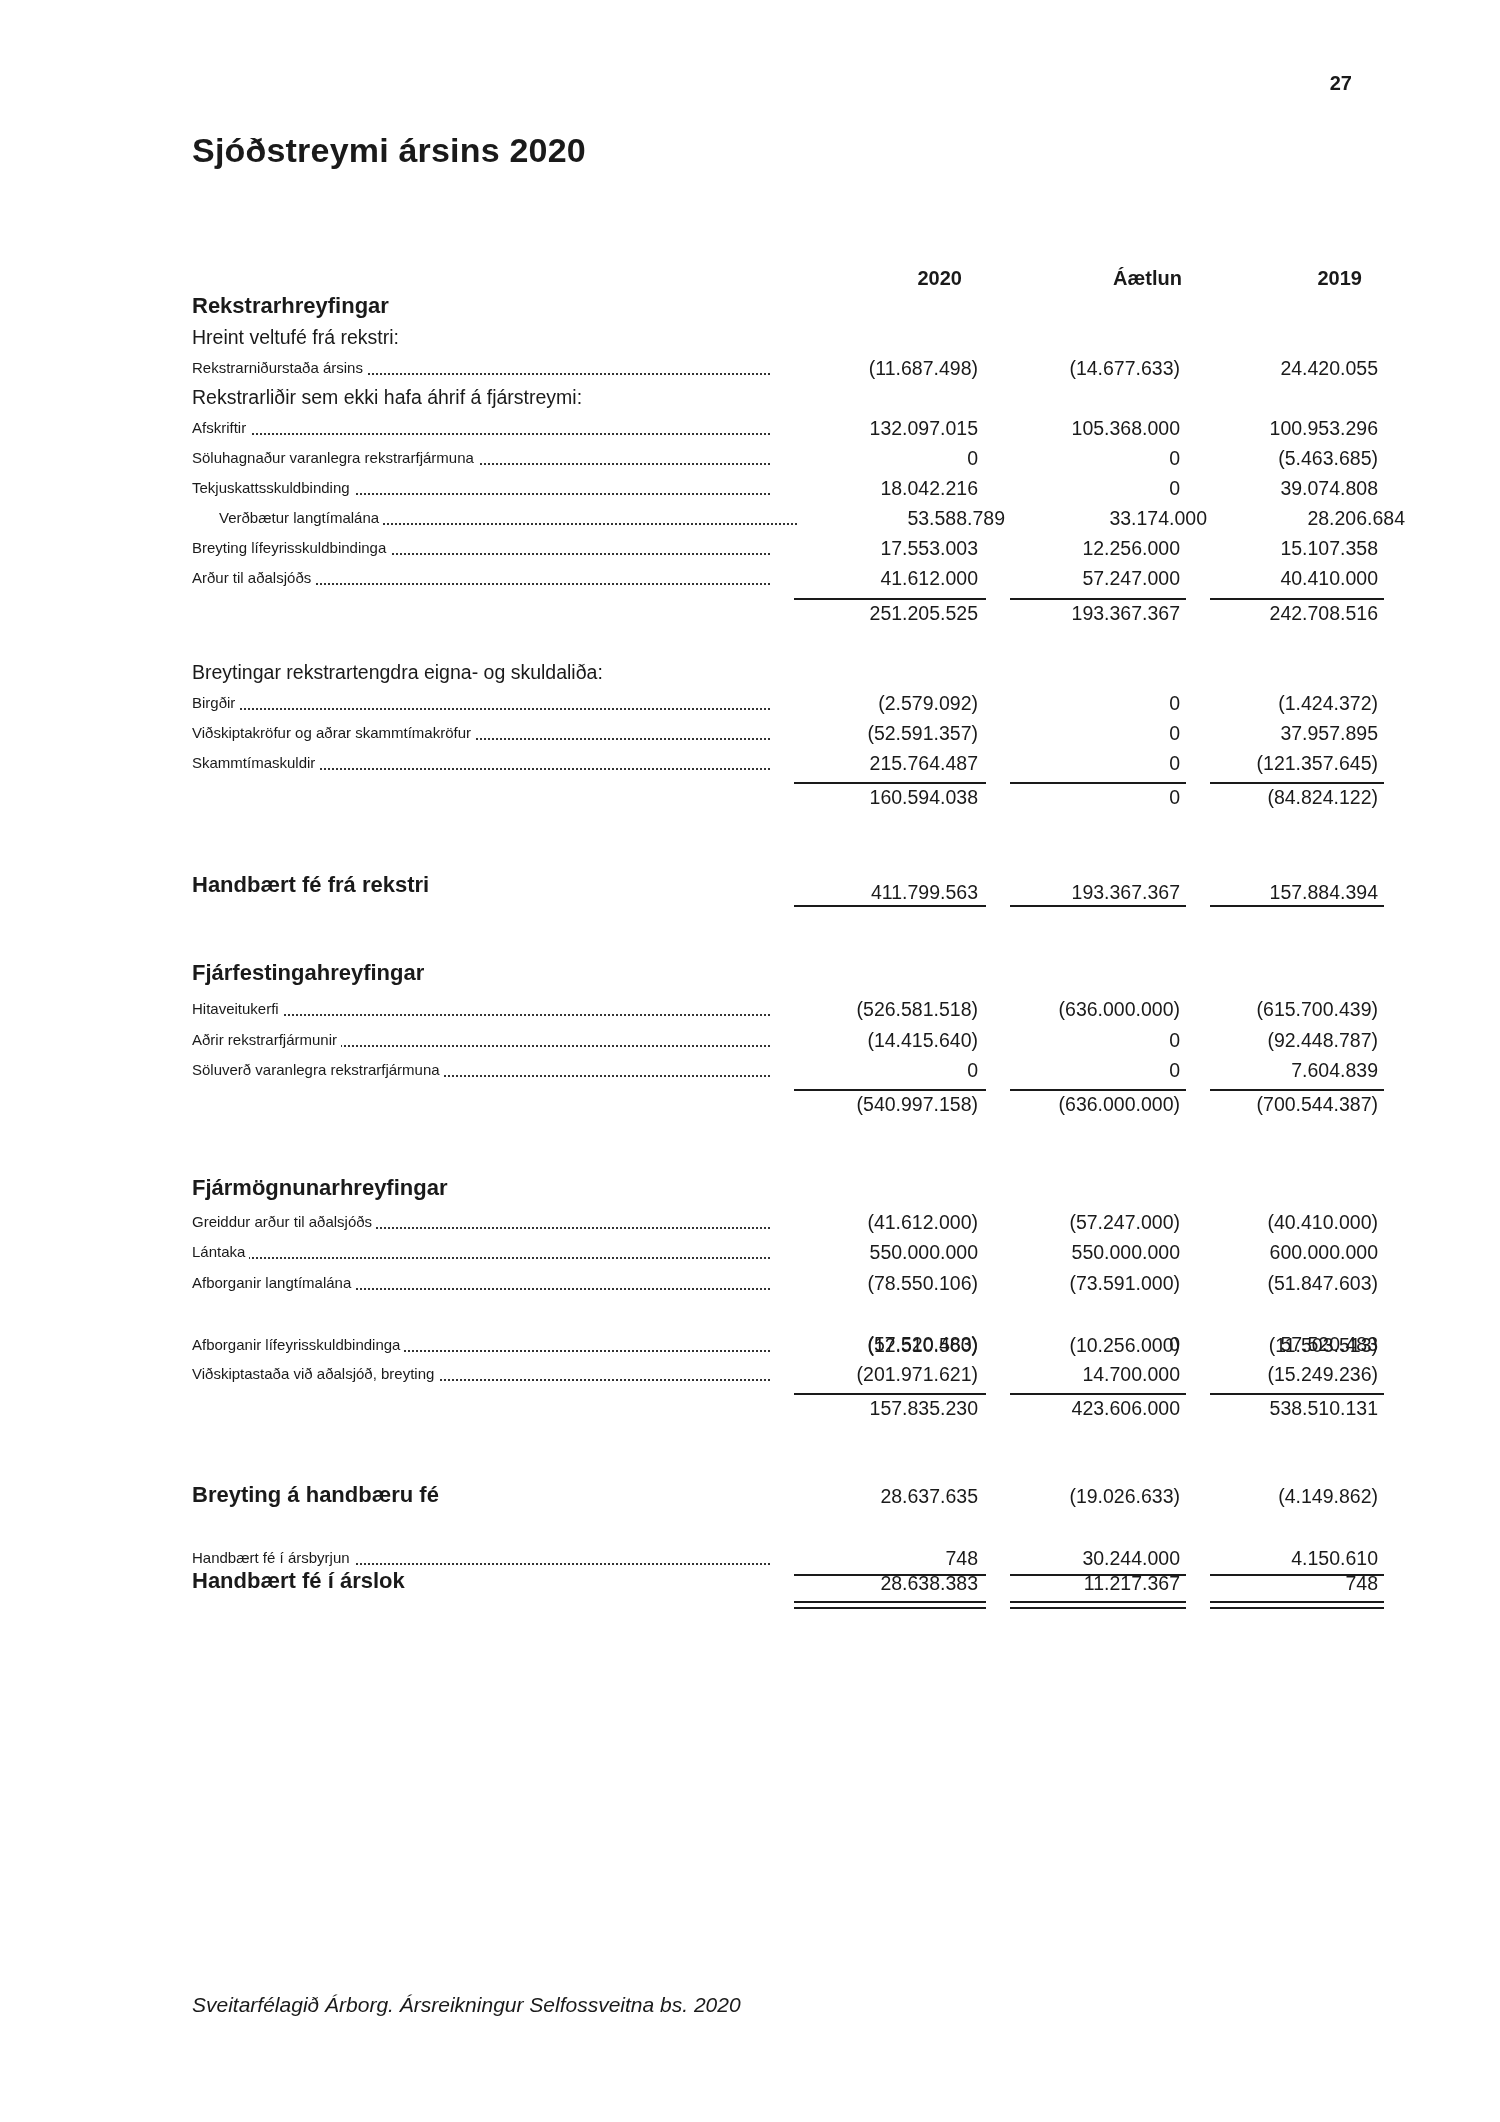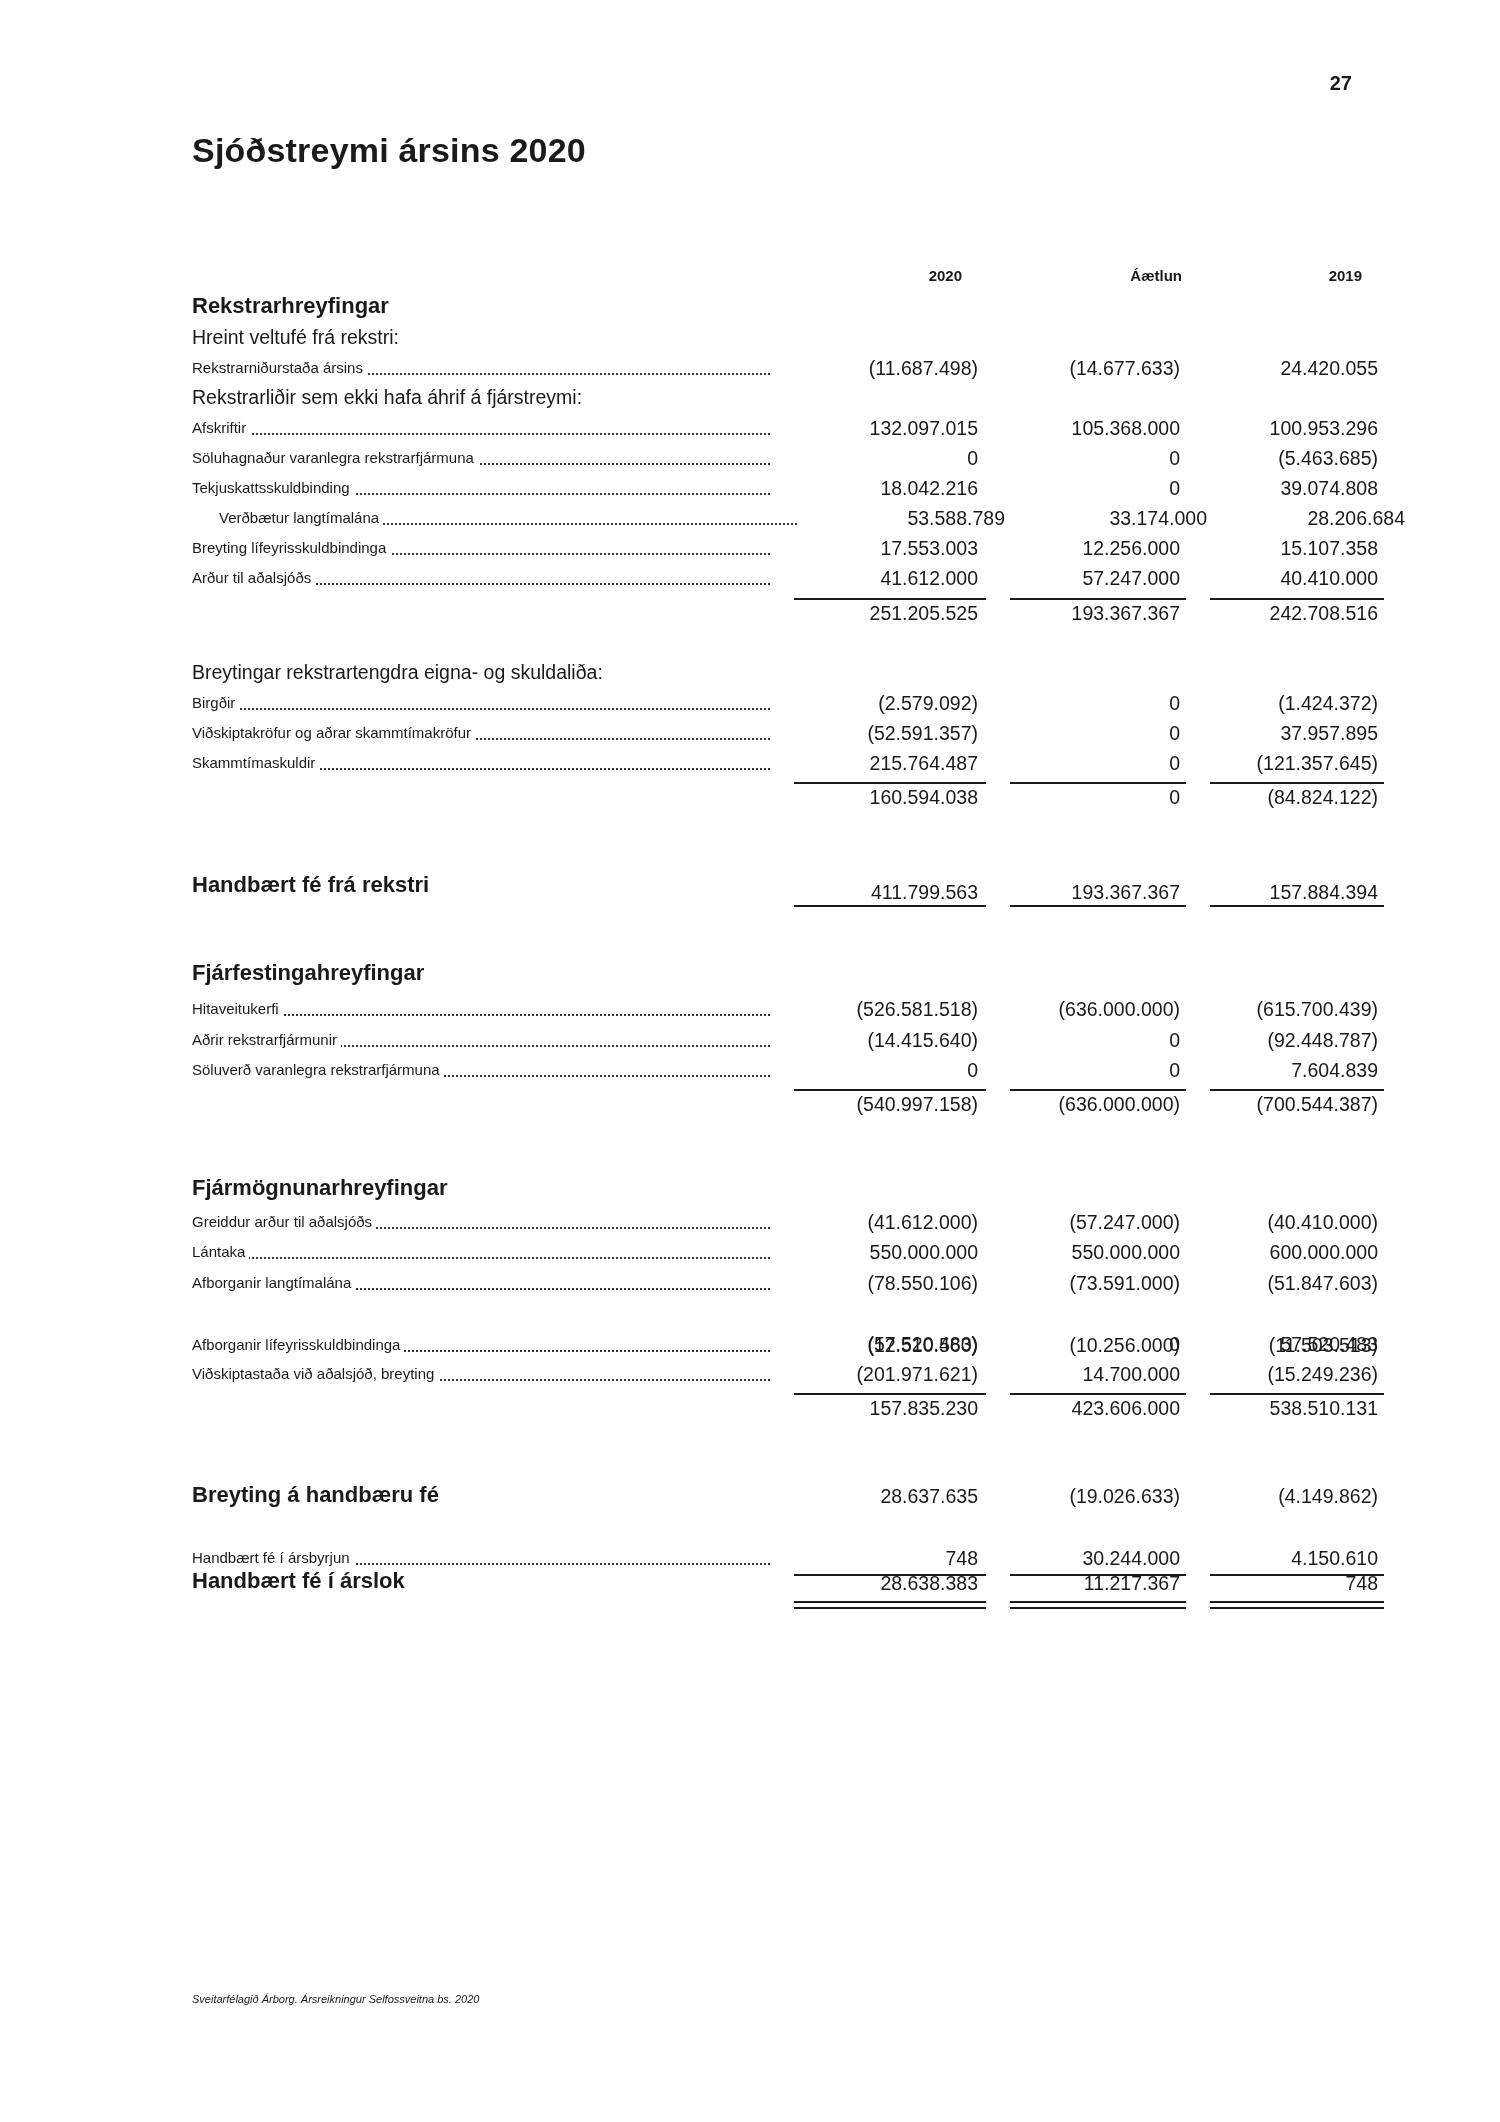--- a/index.html
+++ b/index.html
@@ -1,37 +1,37 @@
 <!DOCTYPE html>
 <html><head>
 <meta charset="utf-8">
 <style>
   html, body { margin: 0; padding: 0; background: #ffffff; }
   body { width: 1500px; height: 2122px; position: relative; overflow: hidden;
          font-family: "Liberation Sans", sans-serif; color: #1a1a1a; }
   .abs { position: absolute; white-space: nowrap; }
   .page-number { right: 148px; top: 72px; font-size: 20px; font-weight: bold; }
   .page-title { left: 192px; top: 131px; font-size: 34px; font-weight: bold; letter-spacing: 0.2px; }
-  .col-head { top: 267px; font-size: 15px; font-weight: bold; text-align: right; width: 200px; }
+  .col-head { top: 267px; font-size: 20px; font-weight: bold; text-align: right; width: 200px; }
   .section-head { left: 192px; font-size: 22px; font-weight: bold; }
   .sub-label { left: 192px; font-size: 19.5px; }
   .row { position: absolute; left: 0; width: 1500px; height: 30px; }
   .row .label { position: absolute; left: 192px; top: 0; width: 578px; font-size: 15px;
                 overflow: hidden; white-space: nowrap; line-height: 30px; }
   .row .label .txt { background: #fff; padding-right: 4px; position: relative; z-index: 1; }
   .row .label .dots { position: absolute; left: 0; right: 0; bottom: 8px; border-bottom: 2px dotted #333; z-index: 0; }
   .num { position: absolute; top: 0; font-size: 19.5px; text-align: right; line-height: 30px; width: 200px; }
   .c1 { left: 778px; }
   .c2 { left: 980px; }
   .c3 { left: 1178px; }
   .uline { position: absolute; height: 2px; background: #1a1a1a; }
   .u1 { left: 794px; width: 192px; }
   .u2 { left: 1010px; width: 176px; }
   .u3 { left: 1210px; width: 174px; }
-  .footer { left: 192px; top: 1993px; font-size: 11px; font-style: italic; }
+  .footer { left: 192px; top: 1993px; font-size: 21px; font-style: italic; }
 </style>
 </head>
 <body>
 
 <div class="abs page-number">27</div>
 <div class="abs page-title">Sjóðstreymi ársins 2020</div>
 
 <div class="abs col-head" style="left:762px;">2020</div>
 <div class="abs col-head" style="left:982px;">Áætlun</div>
 <div class="abs col-head" style="left:1162px;">2019</div>

